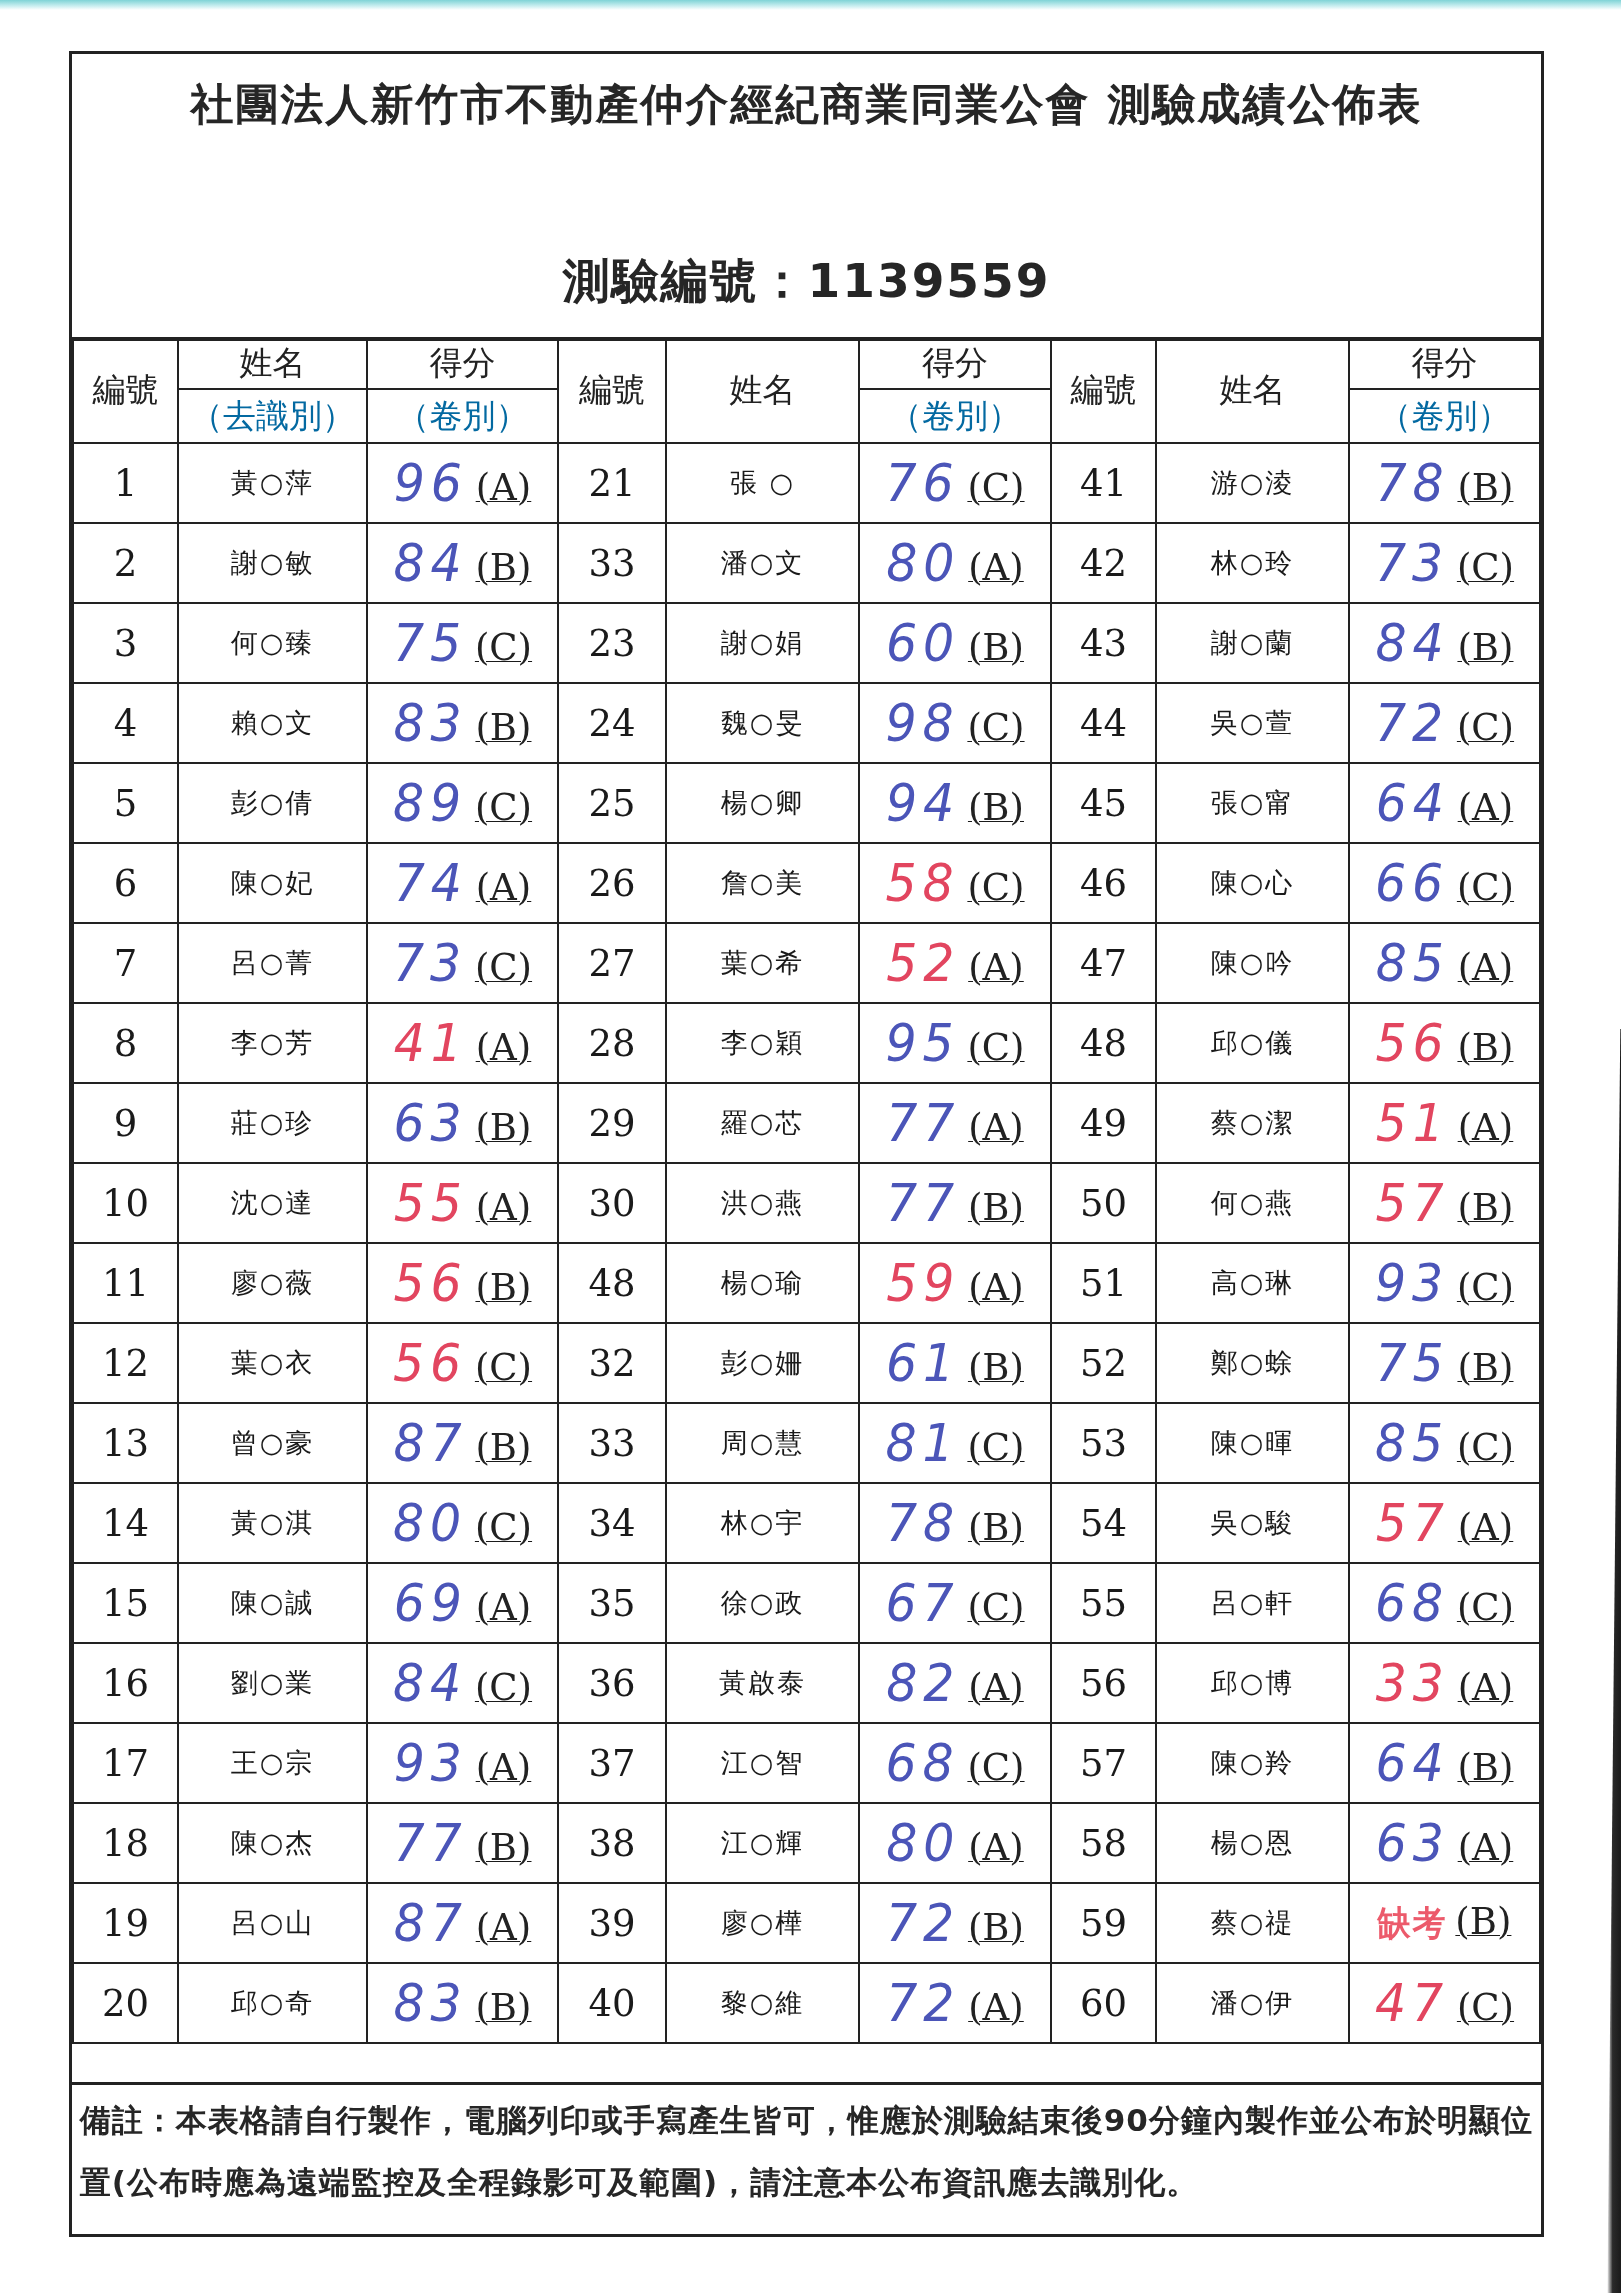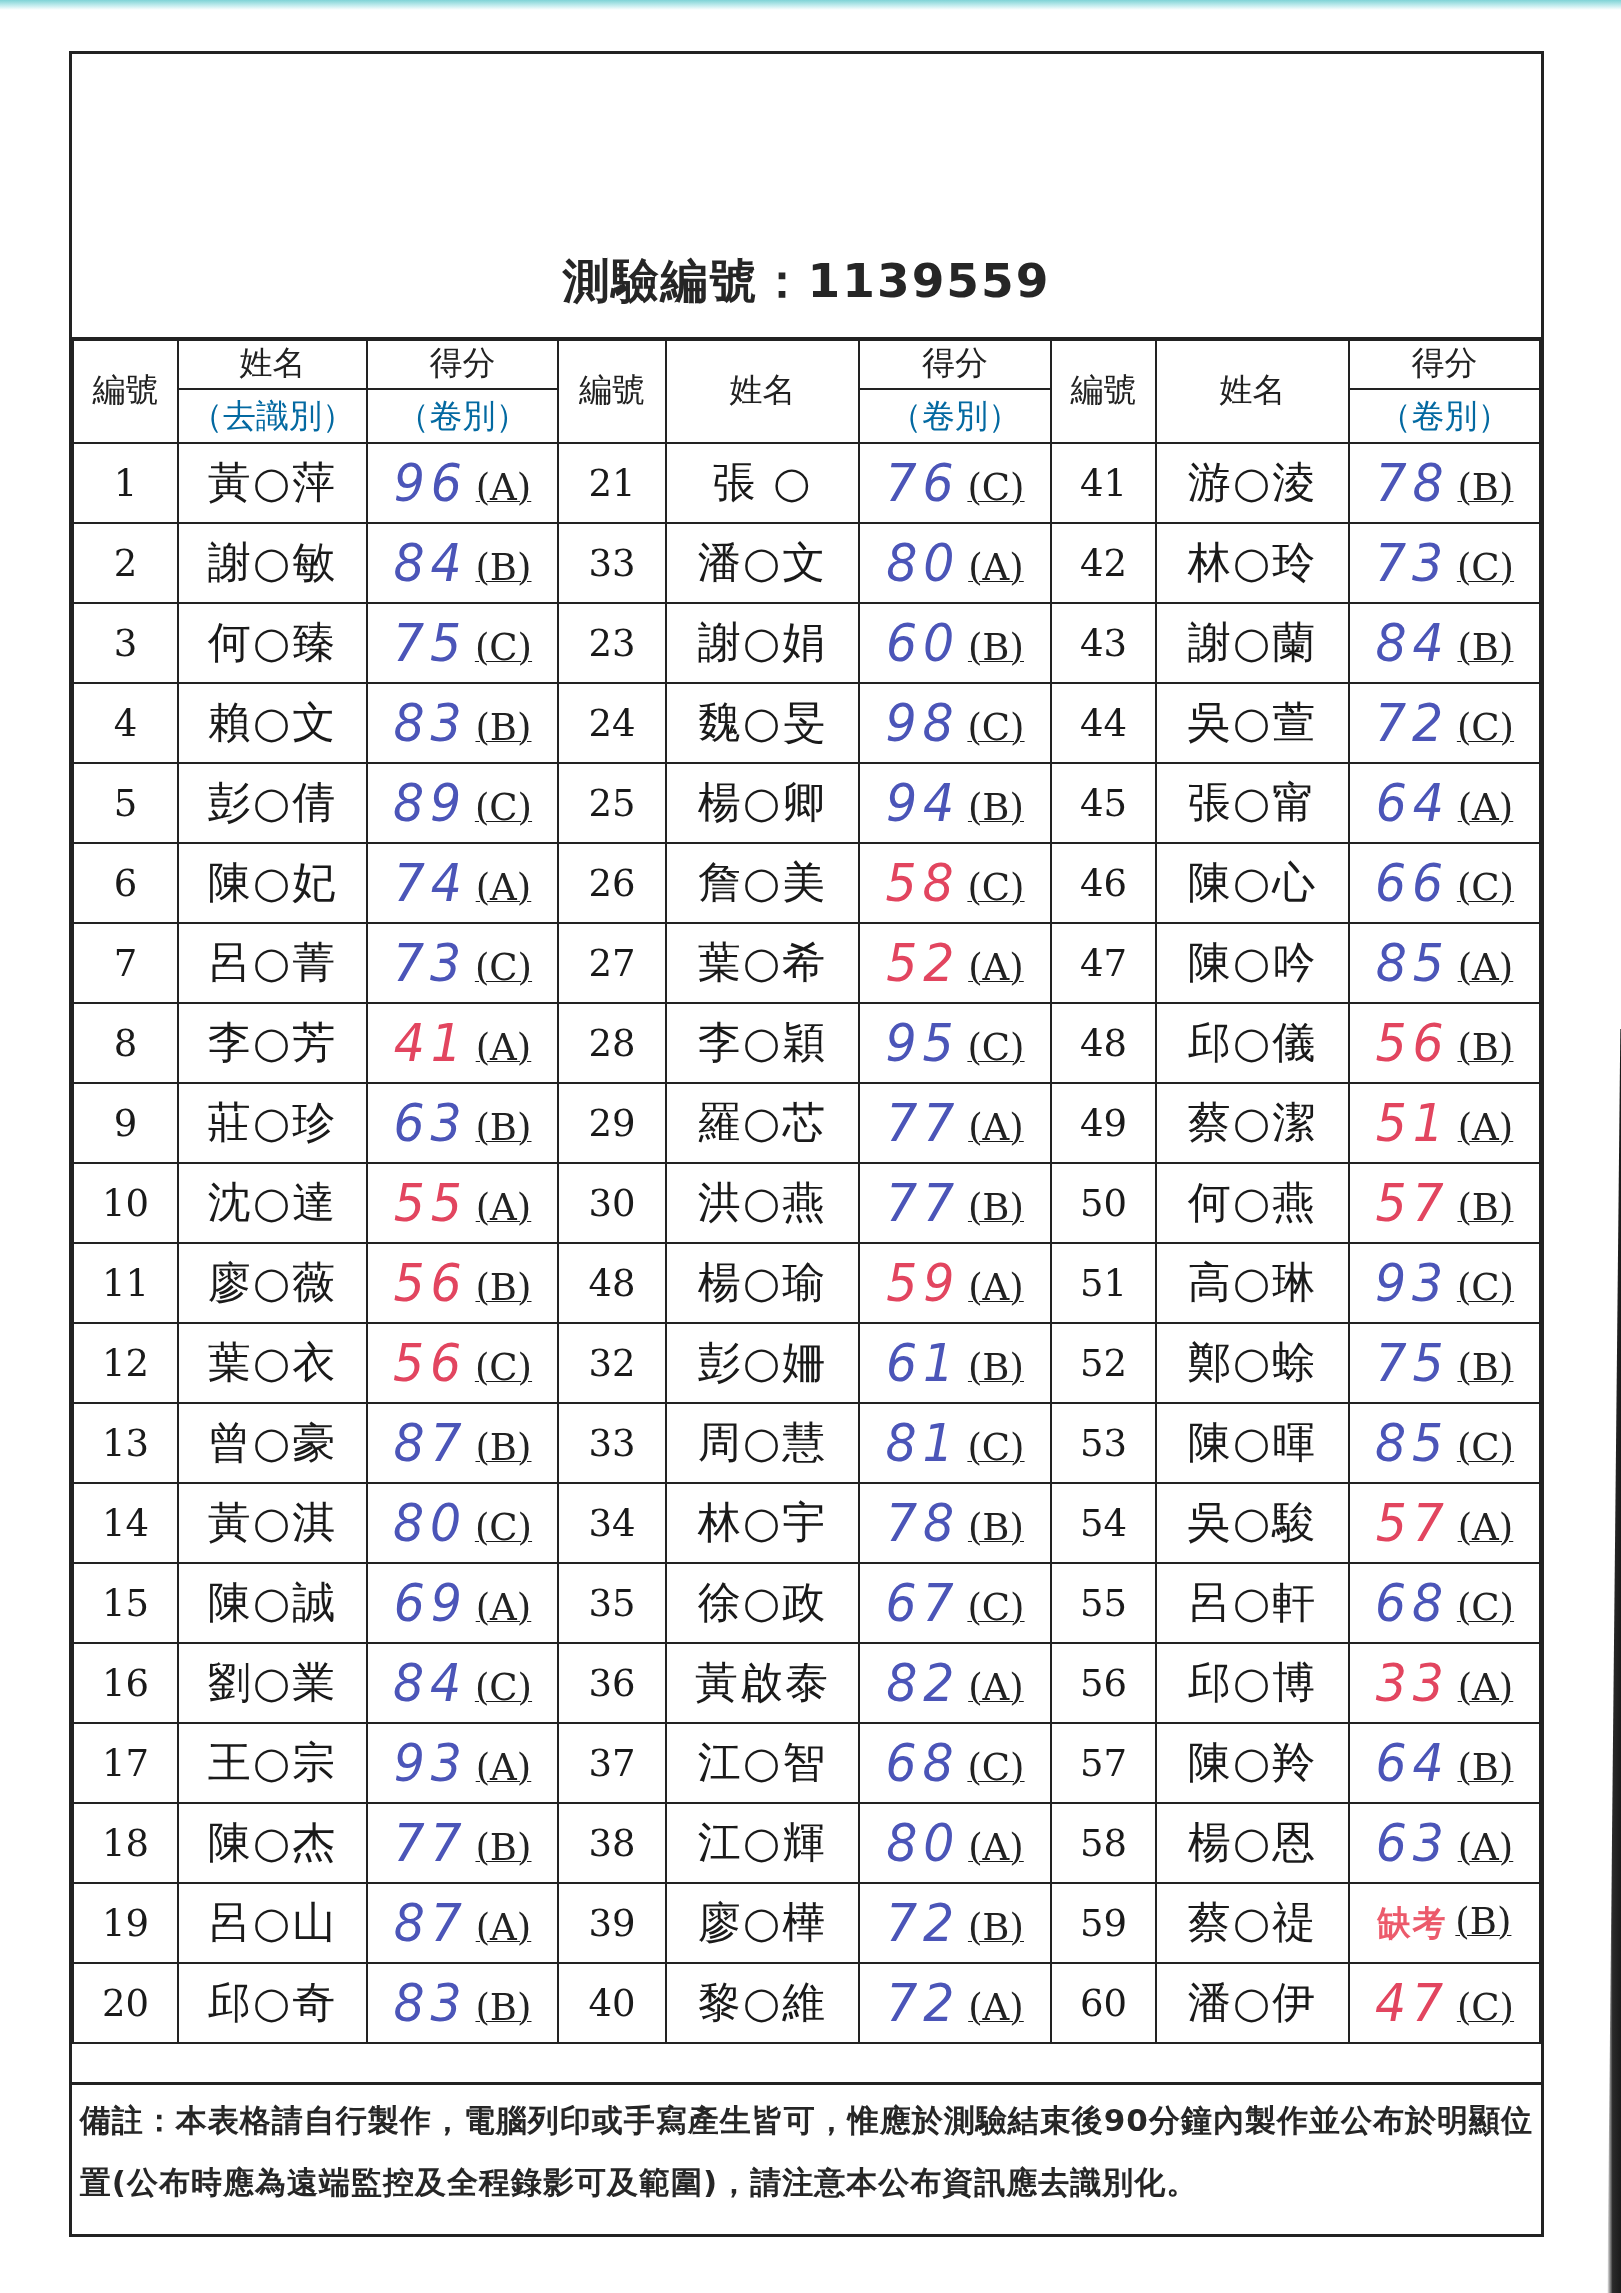--- a/index.html
+++ b/index.html
@@ -39,21 +39,21 @@
     position:absolute; left:0; top:283px; width:1467px;
     border-collapse:collapse; table-layout:fixed;
   }
   table.grid td, table.grid th {
     border:2.9px solid #222; text-align:center; vertical-align:middle;
     padding:0; font-weight:normal; overflow:hidden; white-space:nowrap;
   }
   th.hdr { font-size:33px; height:49px; color:#222; }
   th.hdr2 { font-size:33px; height:52px; color:#0369a1; }
   td.num { font-size:37px; height:78px; }
-  td.name { font-size:43px; letter-spacing:2px;margin-left:16px; }
+  td.name { font-size:27px; letter-spacing:2px;margin-left:16px; }
   td.score { text-align:right; padding-right:5.9px;text-decoration:underline; }
   .hand {
     font-family:"DejaVu Sans","Liberation Sans",sans-serif;
     font-size:49px; font-weight:200; font-style:italic;
     display:inline-block; margin-right:7.8px; letter-spacing:5.9px;
     transform:scaleY(1.05);
   }
   .hand.pass { color:#4b55b8; }
   .hand.fail { color:#e2455f; }
   .hand.absent {
@@ -71,20 +71,21 @@
 </style>
 </head>
 <body>
 
 <div class="scan-top"></div>
 <div class="scan-right"></div>
 
 <div class="sheet">
 
   <div class="title-box">
+    <div class="title-line t1">社團法人新竹市不動產仲介經紀商業同業公會 測驗成績公佈表</div>
     <div class="title-line t3"><span>測驗編號：</span><span>1139559</span></div>
   </div>
 
   <table class="grid">
     <colgroup>
       <col style="width:105px">
         <col style="width:189px">
         <col style="width:191px">
       <col style="width:108px">
         <col style="width:193px">

